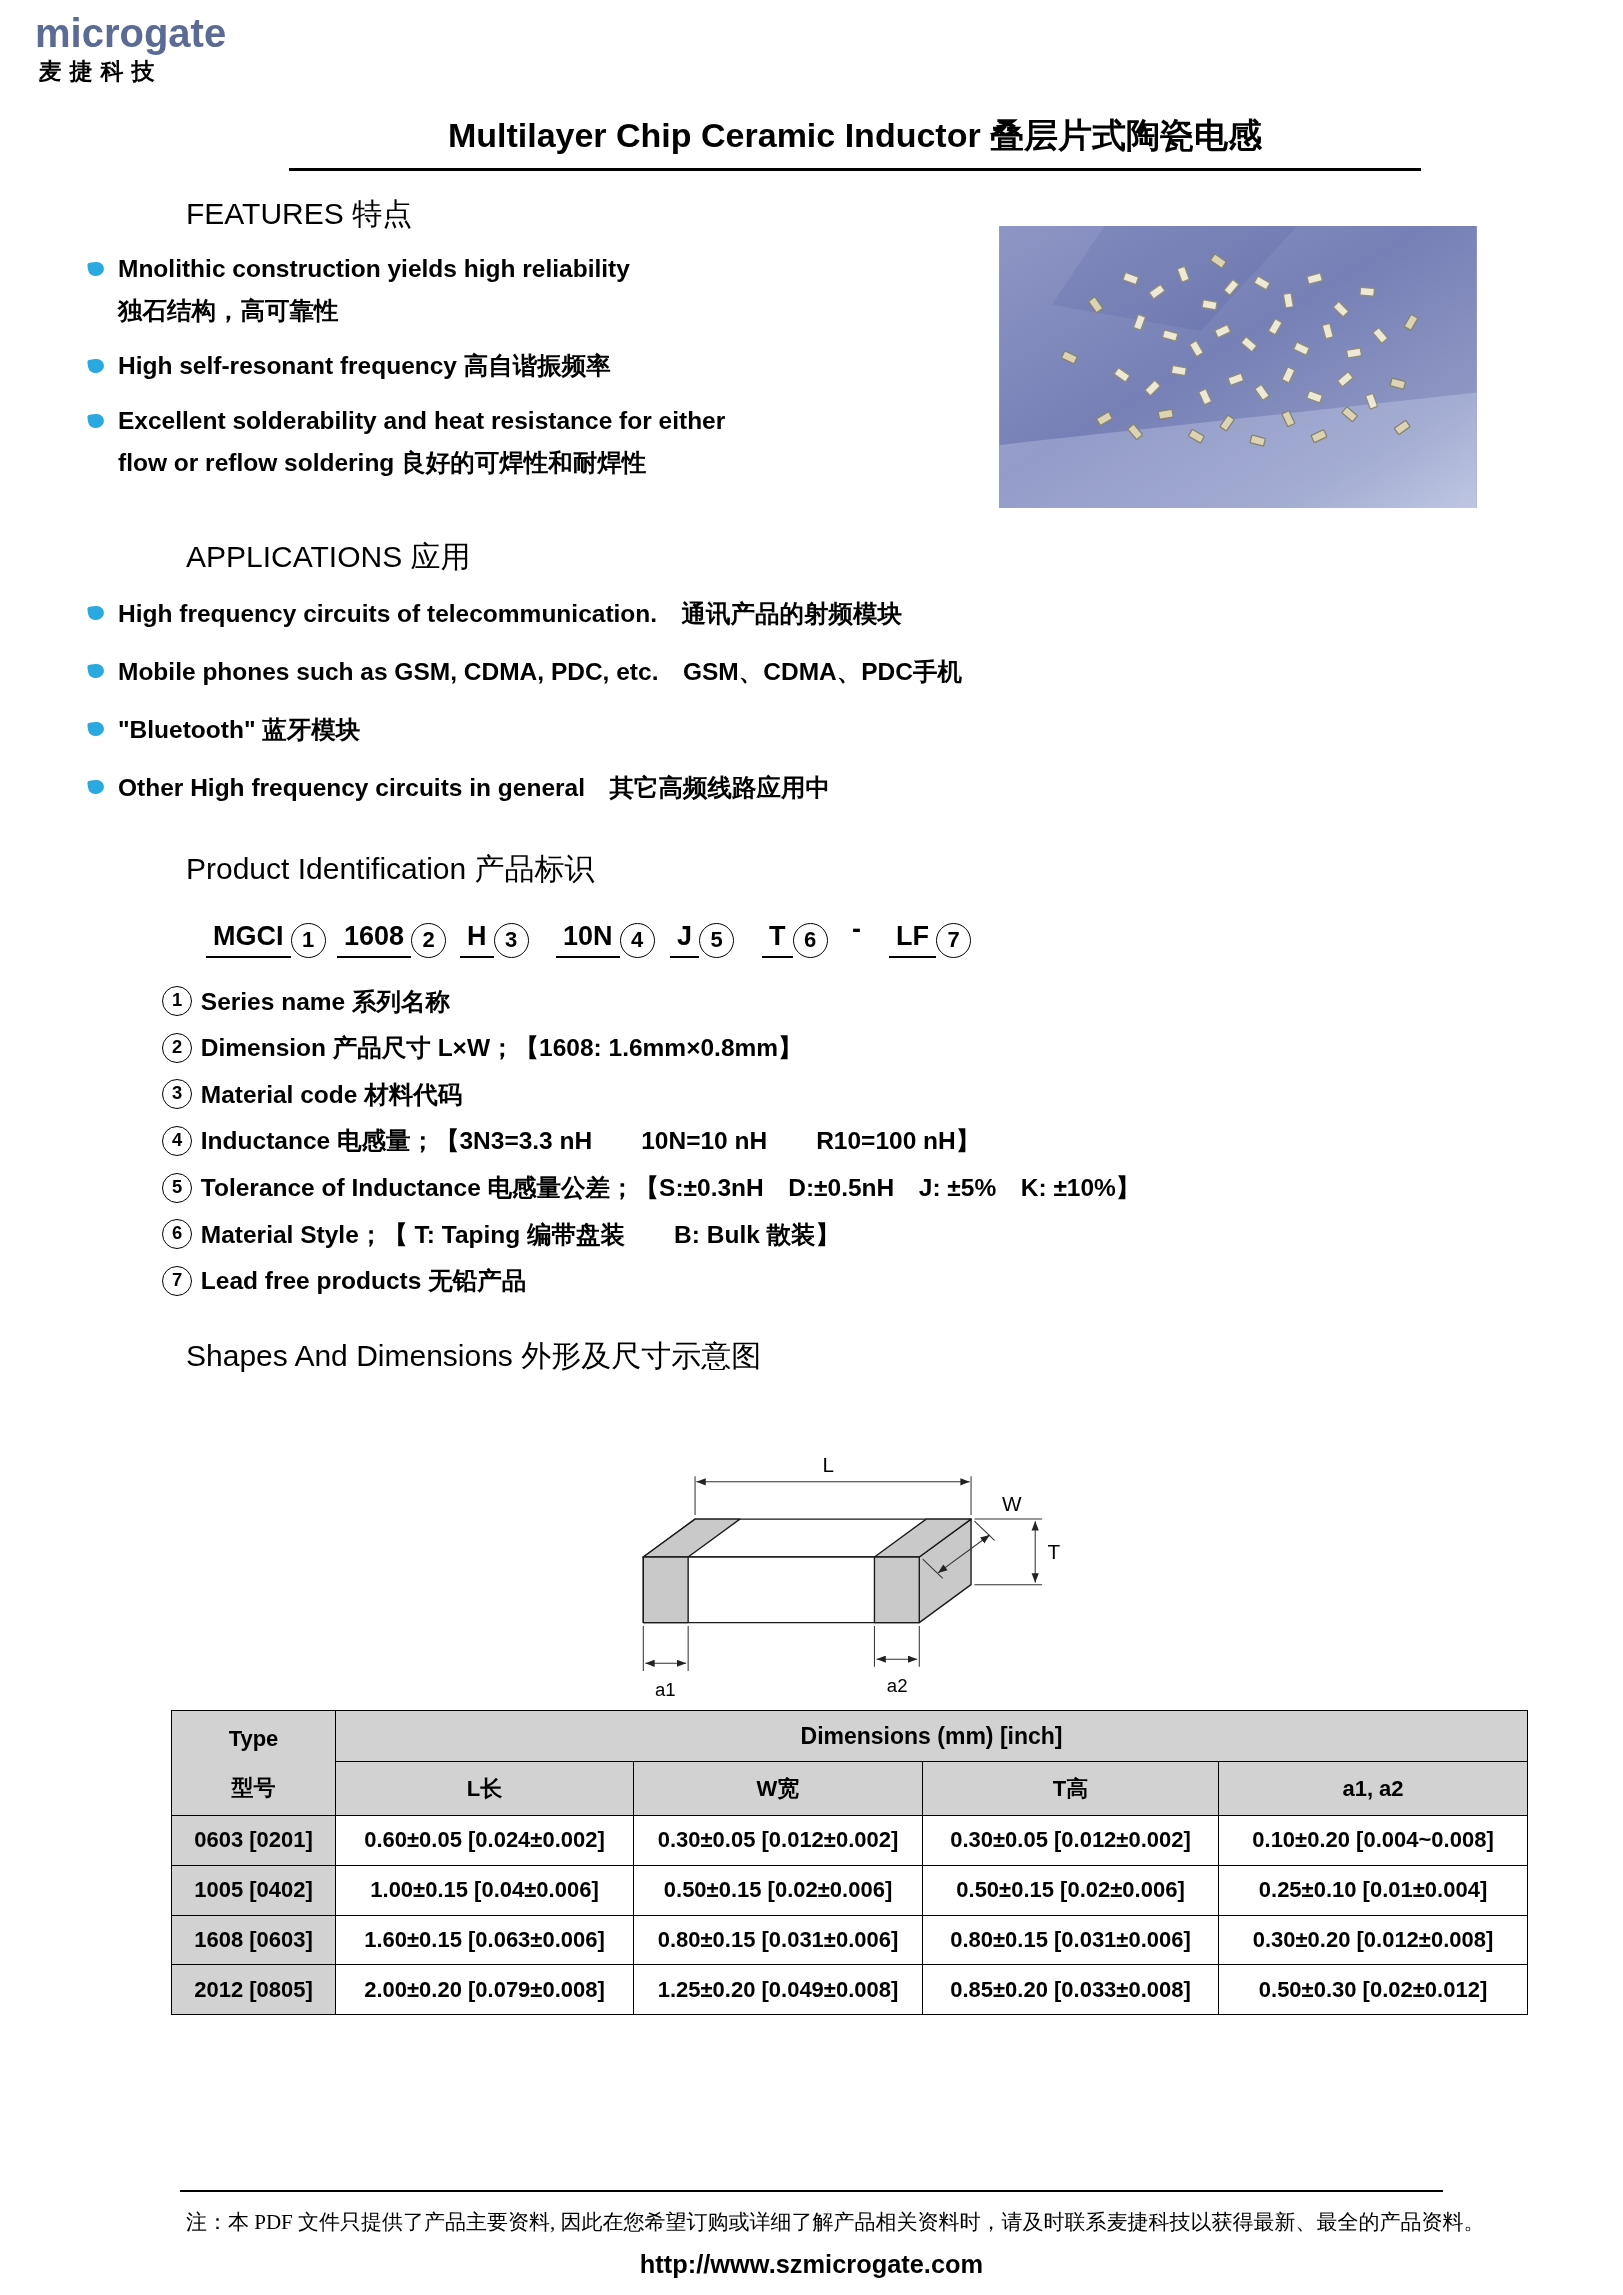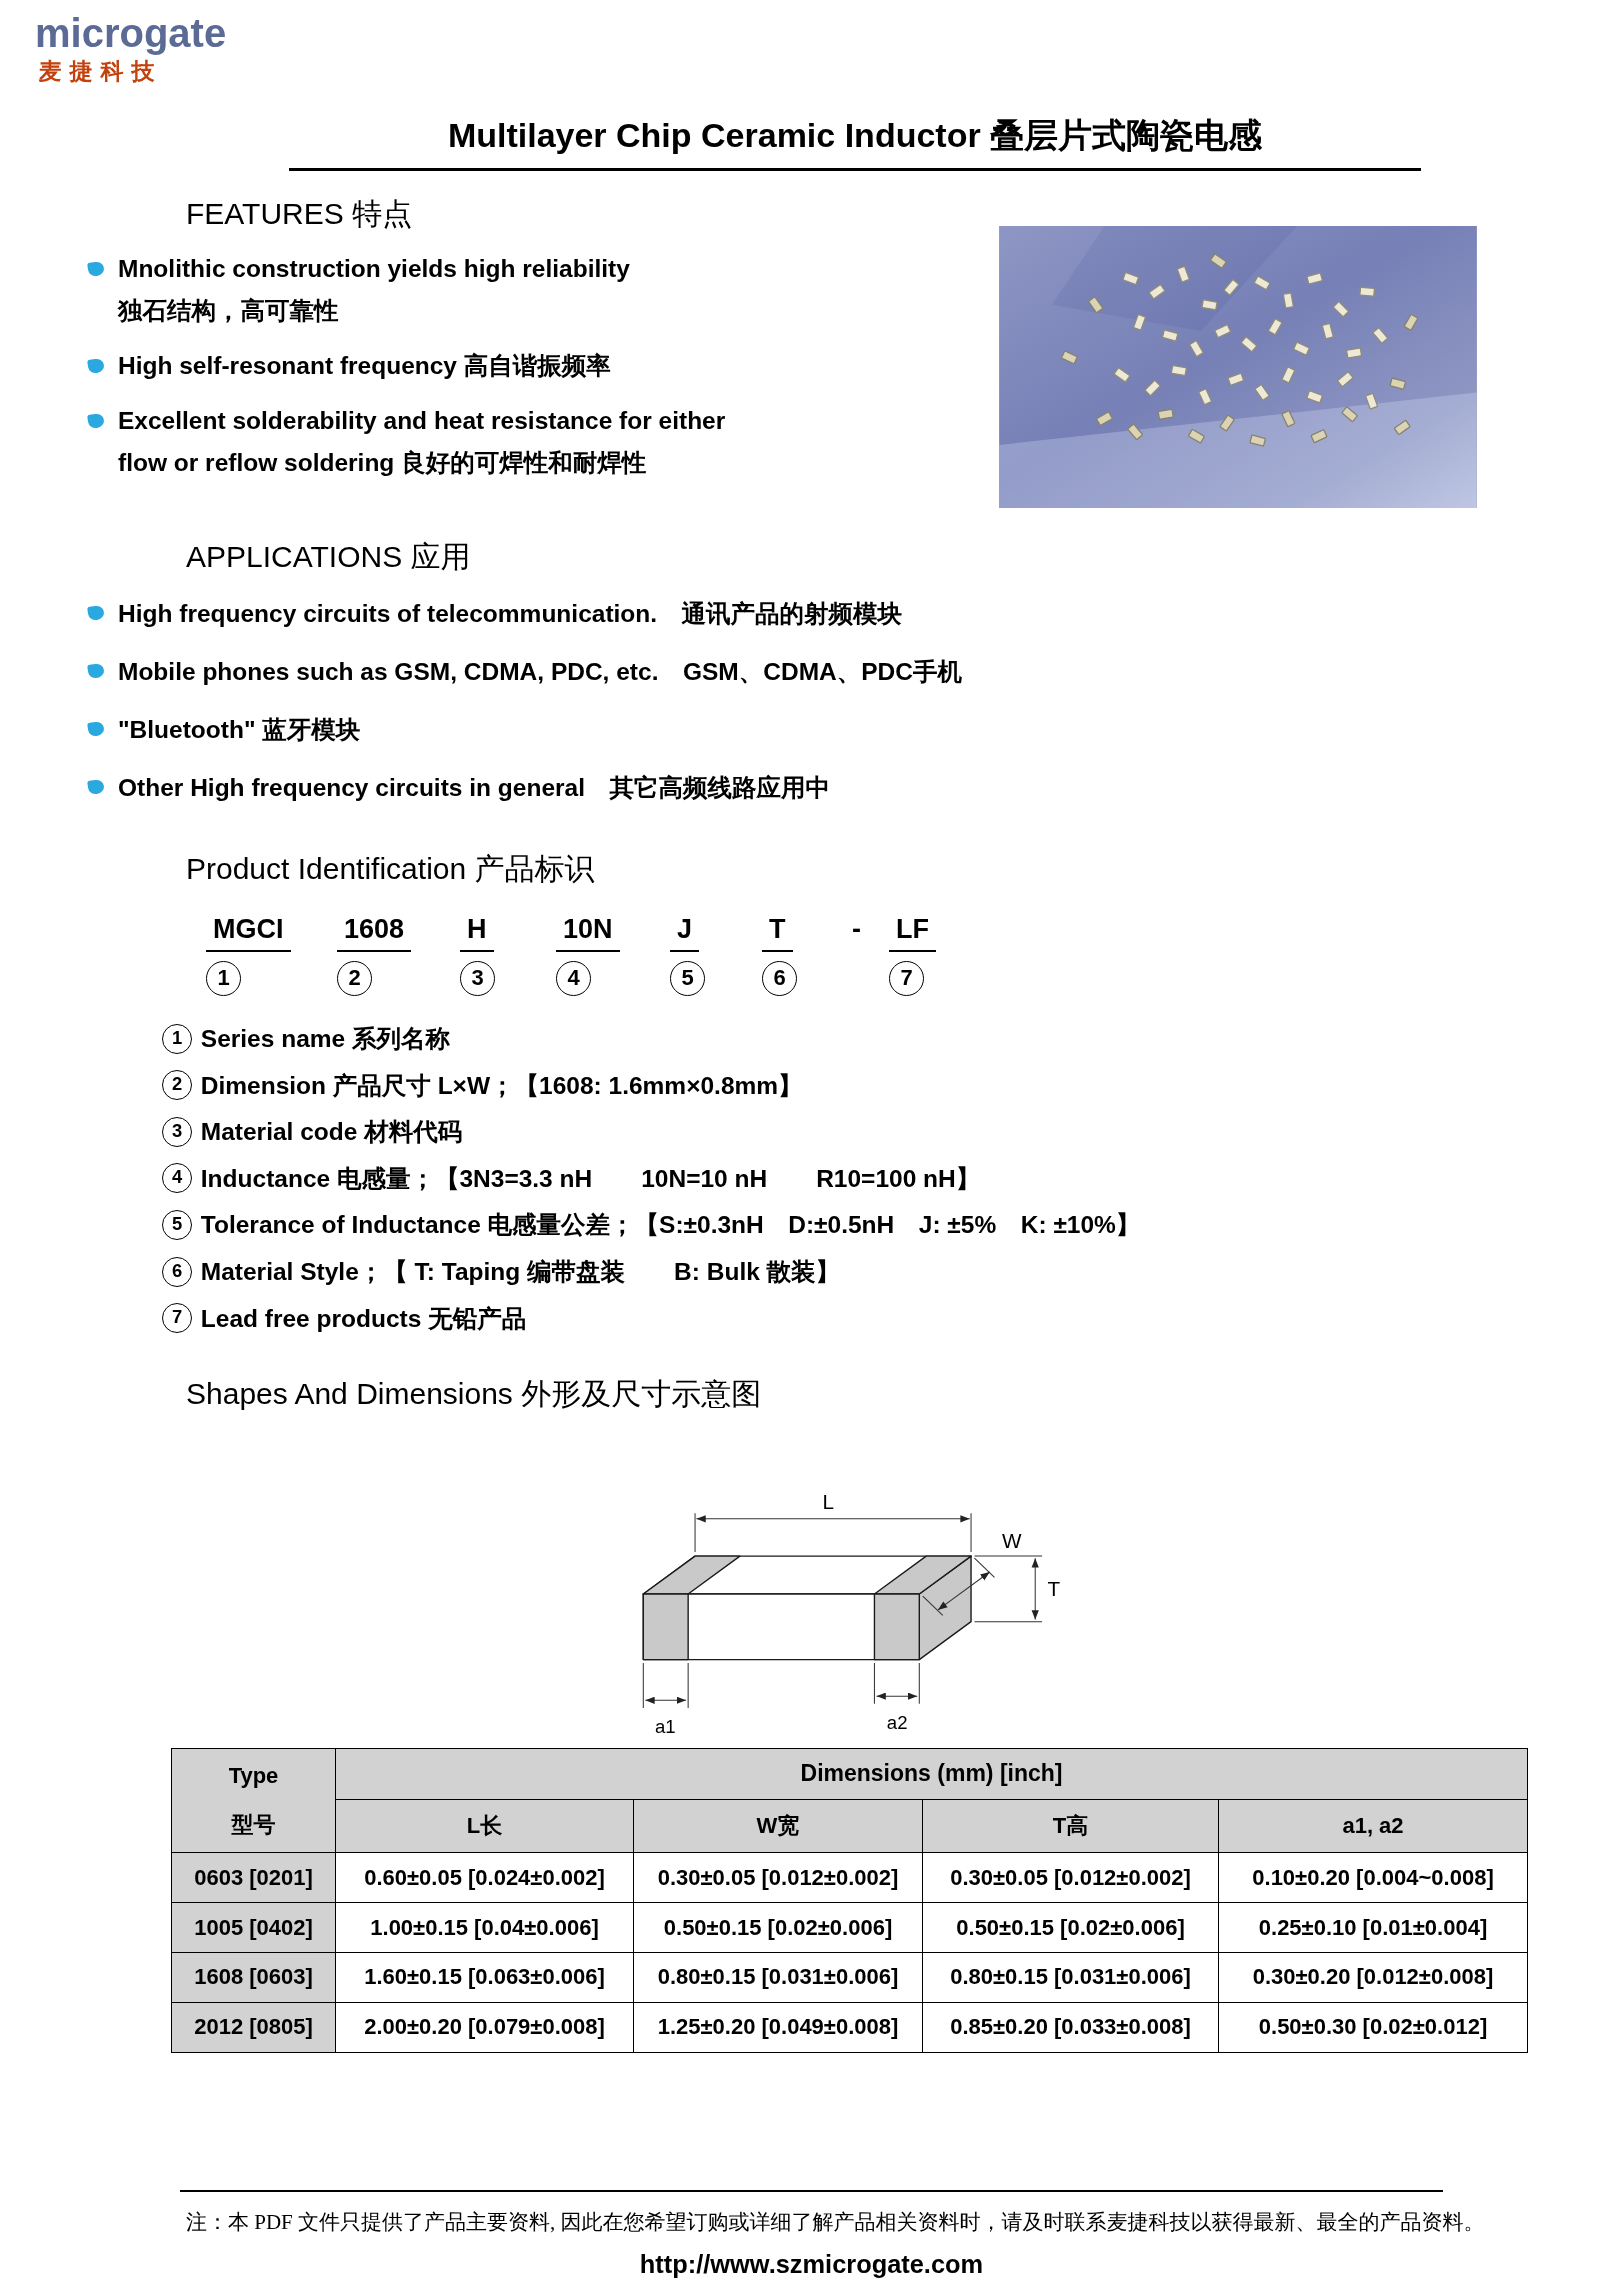--- a/index.html
+++ b/index.html
@@ -7,21 +7,21 @@
   body {
     width:1623px; height:2295px;
     font-family:"Liberation Sans","DejaVu Sans",sans-serif;
     color:#000;
   }
   .page { position:relative; width:1623px; height:2295px; overflow:hidden; background:#fff; }
 
   
   .logo-block { padding:12.3px 0 0 35px; }
   .logo-en { font-size:40px; font-weight:bold; color:#5b6b96; line-height:1.05; }
-  .logo-cn { font-size:23px; font-weight:bold; color:#c2410c; letter-spacing:8px; margin:1.8px 0 0 3.5px; }
+  .logo-cn { font-size:23px; font-weight:bold; color:#000000; letter-spacing:8px; margin:1.8px 0 0 3.5px; }
 
   
   .doc-title {
     margin:26px 202px 0 289px;
     font-size:34px; font-weight:bold; text-align:center;
     padding-bottom:8.8px; border-bottom:3.5px solid #000;
   }
 
   h2.section-heading { font-size:30px; font-weight:normal; padding-left:186px; }
   .sh-features { margin-top:23px; }
@@ -36,21 +36,21 @@
     margin:14px 14px 0 0;
   }
   .item-text { font-size:24.5px; font-weight:bold; line-height:42px; }
   .feat-item { margin-top:13px; }
   .l2:empty { display:none; }
   .app-item { margin-top:14px; }
   .app-item .item-text { line-height:44px; }
 
   
   .codes-row { display:flex; align-items:flex-start; padding-left:206px; margin-top:24.5px; }
-  .code-col { display:flex; flex-direction:column; align-items:flex-start; }
+  .code-col { display:flex; flex-direction:row; align-items:flex-end; }
   .code-text {
     font-size:27px; font-weight:bold;
     border-bottom:2.6px solid #000; padding:0 7px 4.4px;
   }
   .code-col.dash .code-text { border-bottom:none; }
   .circle-num {
     width:35px; height:35px; border:1.8px solid #000; border-radius:50%;
     font-size:22px; font-weight:bold; line-height:32px; text-align:center;
     margin-top:8.8px;
   }

